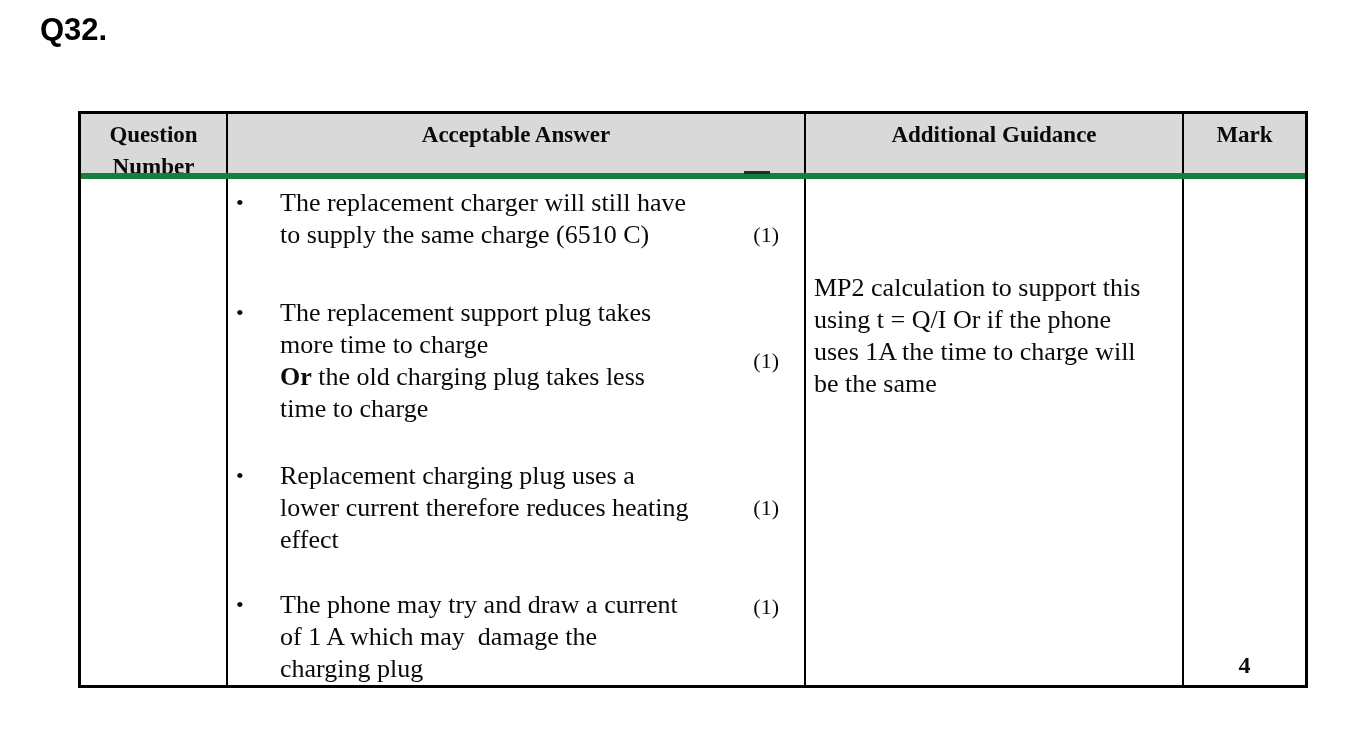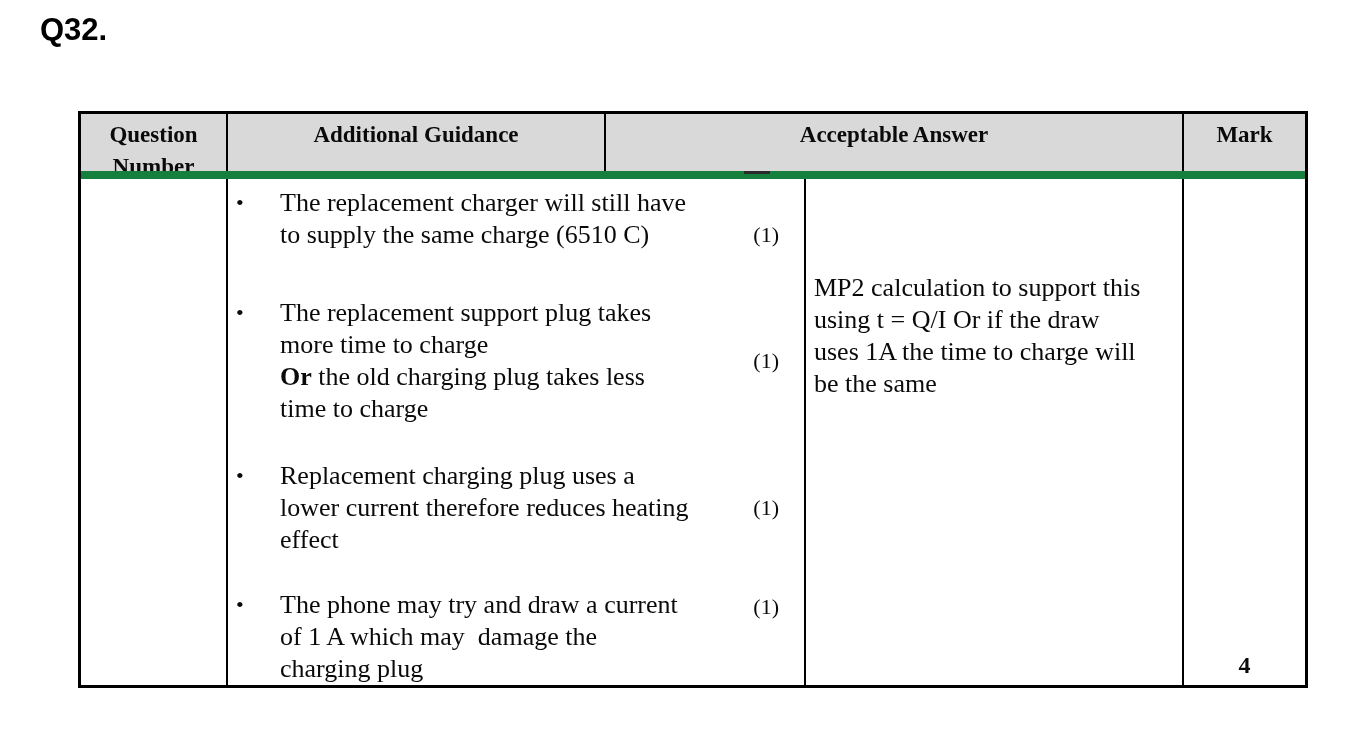--- a/index.html
+++ b/index.html
@@ -33,21 +33,21 @@
     height: 577px;
     border: 3px solid #000;
     box-sizing: border-box;
     display: flex;
     flex-direction: column;
   }
   .row { display: flex; width: 100%; box-sizing: border-box; }
   .header-row {
     height: 65px;
     background: #d9d9d9;
-    border-bottom: 8px solid #15803d;
+    border-bottom: 6px solid #15803d;
     flex: 0 0 auto;
   }
   .body-row { flex: 1 1 auto; background: #ffffff; }
   .cell {
     box-sizing: border-box;
     position: relative;
     overflow: hidden;
   }
   .col-qn   { width: 147px; border-right: 2px solid #000; }
   .col-aa   { width: 578px; border-right: 2px solid #000; }
@@ -110,22 +110,22 @@
 <body>
 
 <div class="page">
 
   <div class="q-label">Q32.</div>
 
   <div class="ms-table">
 
     <div class="row header-row">
       <div class="cell col-qn header-cell">Question Number</div>
+      <div class="cell col-aa header-cell">Acceptable Answer</div>
       <div class="cell col-ag header-cell">Additional Guidance</div>
-      <div class="cell col-aa header-cell">Acceptable Answer</div>
       <div class="cell col-mark header-cell">Mark</div>
     </div>
 
     <div class="row body-row">
 
       <div class="cell col-qn"></div>
 
       <div class="cell col-aa">
         <div class="aa-content">
 
@@ -162,21 +162,21 @@
         <span class="mark-point" style="top:40px;">(1)</span>
         <span class="mark-point" style="top:166px;">(1)</span>
         <span class="mark-point" style="top:313px;">(1)</span>
         <span class="mark-point" style="top:412px;">(1)</span>
       </div>
 
       <div class="cell col-ag">
         <div class="ag-content">
           <div class="guidance-para guidance-para-2">
             <div class="line">MP2 calculation to support this</div>
-            <div class="line">using t = Q/I Or if the draw</div>
+            <div class="line">using t = Q/I Or if the phone</div>
             <div class="line">uses 1A the time to charge will</div>
             <div class="line">be the same</div>
           </div>
         </div>
       </div>
 
       <div class="cell col-mark">
         <div class="total-mark">4</div>
       </div>
 

